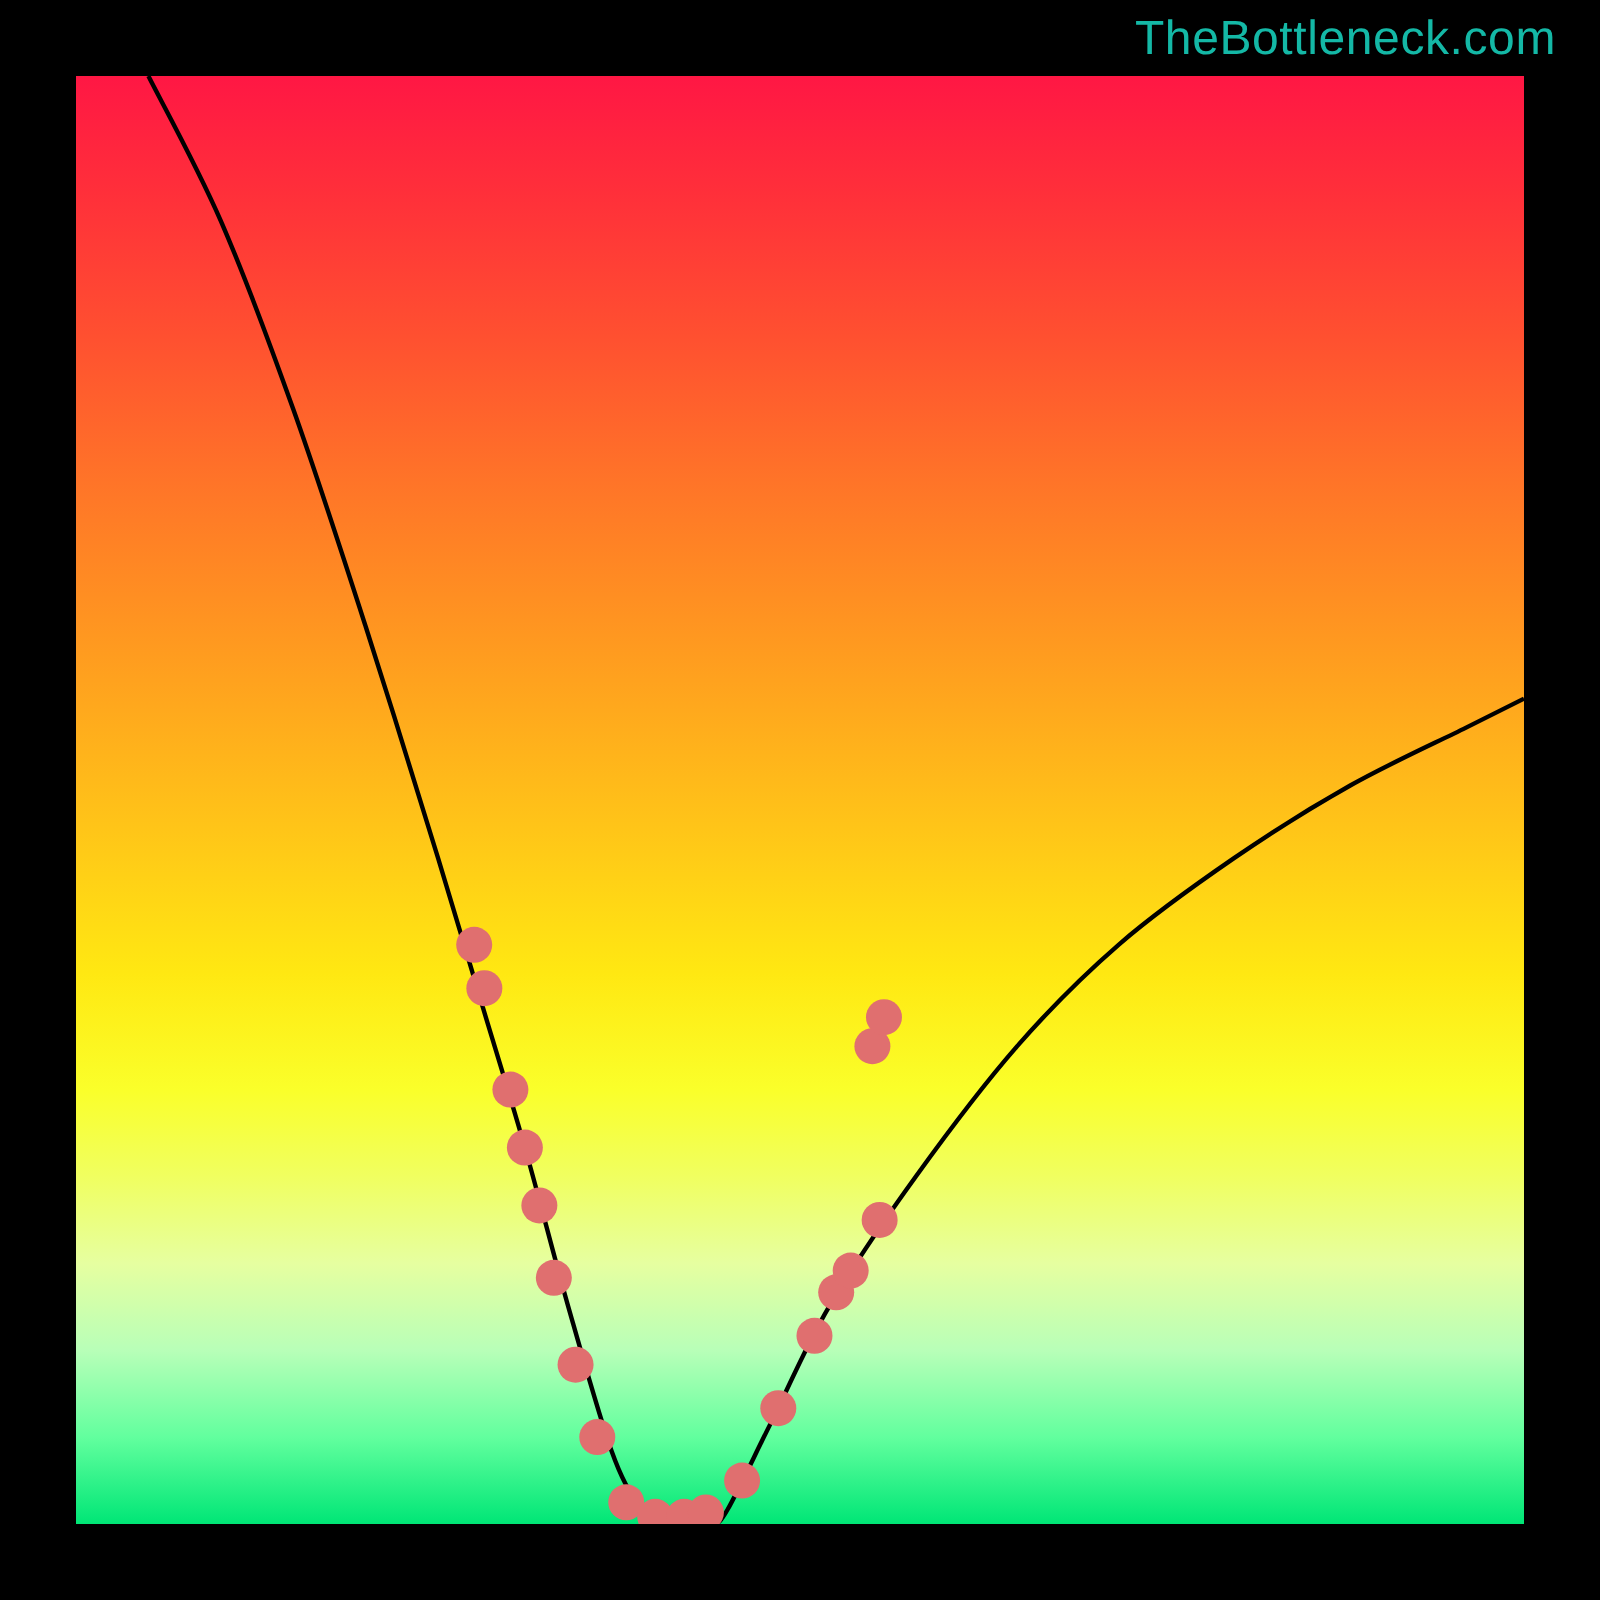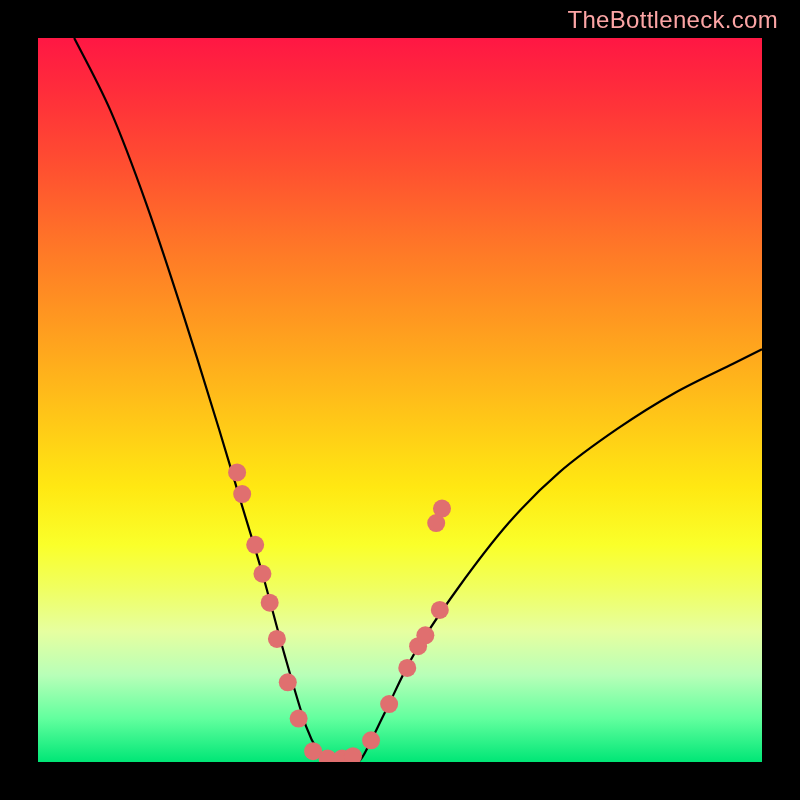--- a/index.html
+++ b/index.html
@@ -29,21 +29,21 @@
       #e6ffa0 82%,
       #b8ffb8 88%,
       #62ff9e 94%,
       #00e676 100%
     );
   }
   .watermark {
     position: absolute;
     top: 6px;
     right: 22px;
-    color: #fca5a5;
+    color: #14b8a6;
     font-family: Arial, Helvetica, sans-serif;
     font-size: 24px;
     letter-spacing: 0.3px;
   }
   .curve-svg {
     position: absolute;
     left: 38px;
     top: 38px;
     width: 724px;
     height: 724px;

